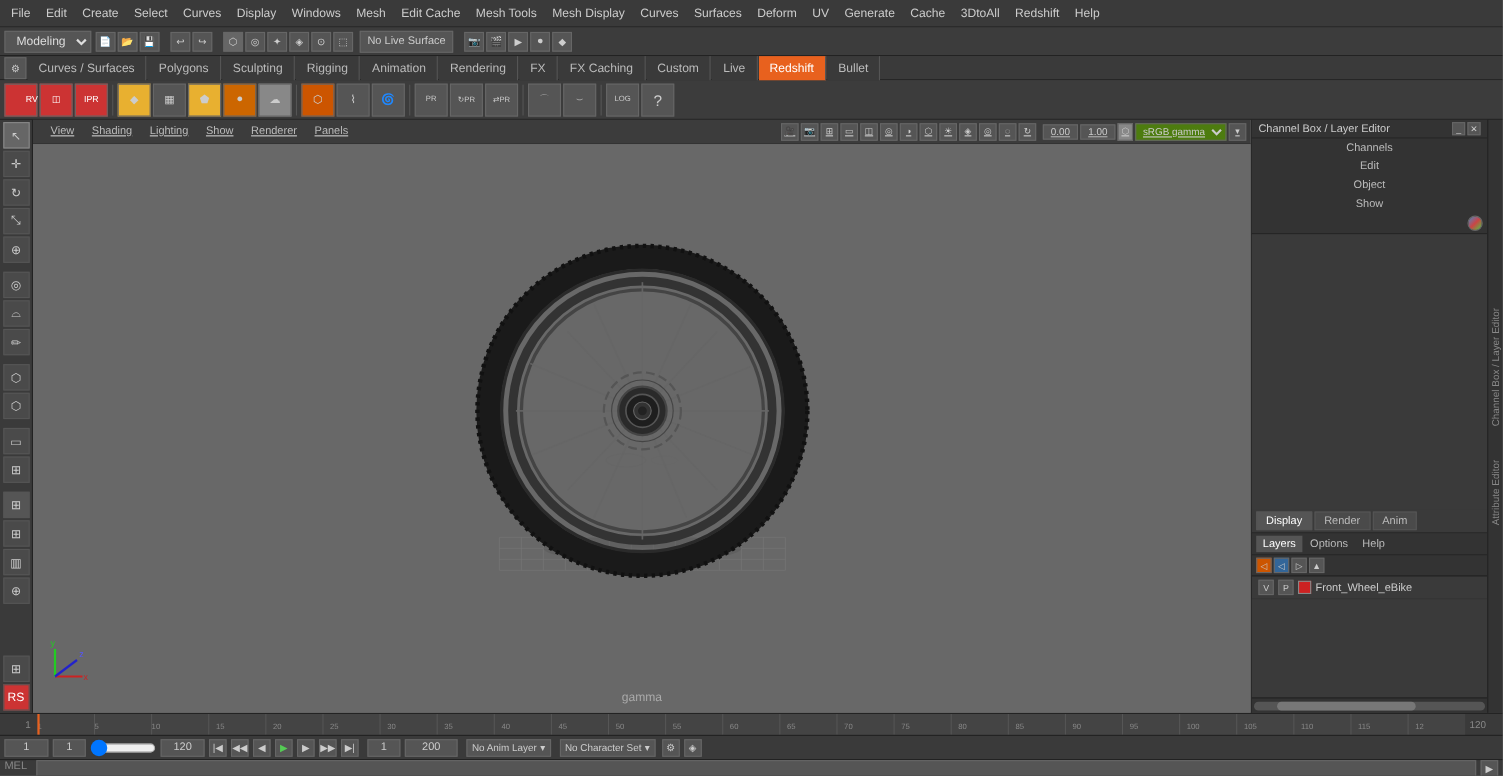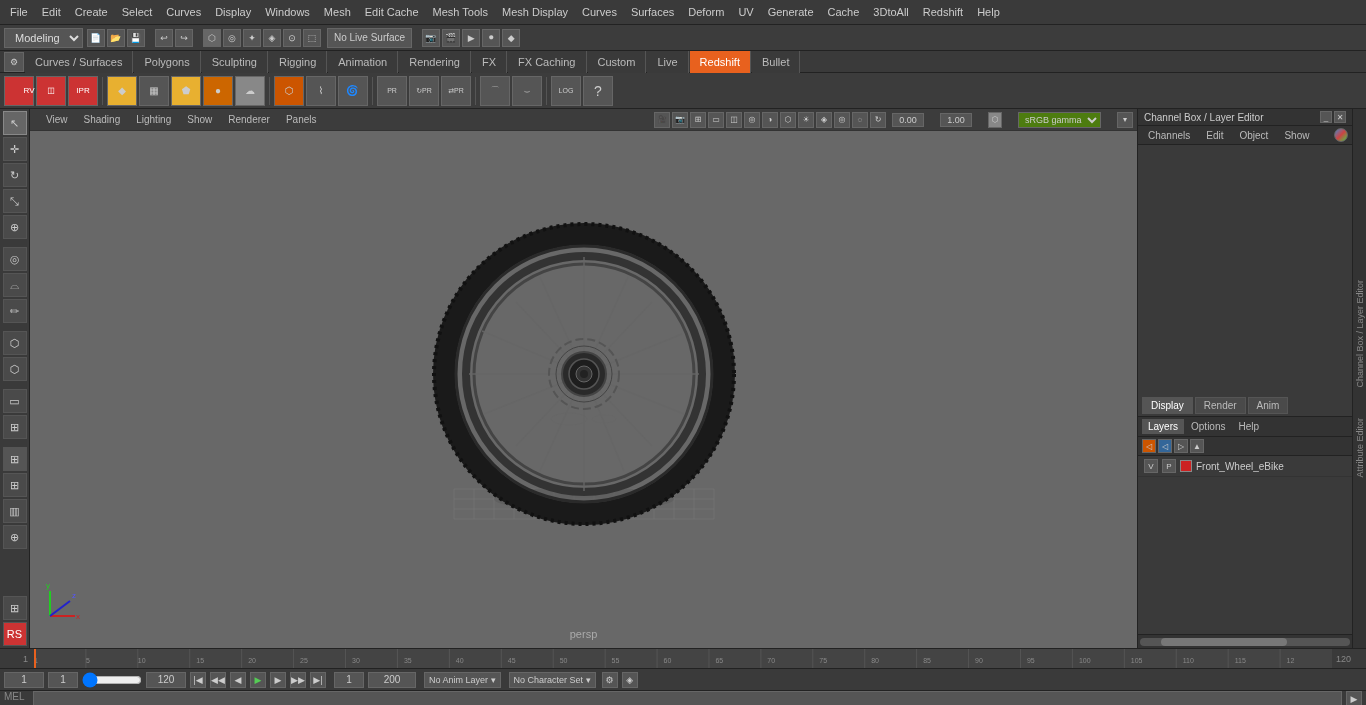--- a/index.html
+++ b/index.html
@@ -162,20 +162,21 @@
       overflow: hidden;
     }
     #viewport-toolbar {
       display: flex;
       align-items: center;
       height: 22px;
       background: #3c3c3c;
       padding: 0 4px;
       gap: 4px;
       border-bottom: 1px solid #333;
+      text-decoration: underline;
     }
     #viewport-canvas {
       width: 100%;
       height: calc(100% - 22px);
       position: relative;
       background: #686868;
     }
     #viewport-label {
       position: absolute;
       bottom: 8px;
@@ -584,21 +585,21 @@
         <div class="vp-sm-btn">▭</div>
         <div class="vp-sm-btn">◫</div>
         <div class="vp-sm-btn">◎</div>
         <div class="vp-sm-btn">◑</div>
         <div class="vp-sm-btn">⬡</div>
         <div class="vp-sm-btn">☀</div>
         <div class="vp-sm-btn">◈</div>
         <div class="vp-sm-btn">◎</div>
         <div class="vp-sm-btn">◌</div>
         <div class="vp-sm-btn">↻</div>
-        <div style="display:flex; align-items:center; gap:16px; margin-left:4px;">
+        <div style="display:flex; align-items:center; gap:2px; margin-left:4px;">
           <input class="coord-input" value="0.00" style="width: 32px;">
           <input class="coord-input" value="1.00" style="width: 32px;">
           <div class="vp-sm-btn" style="width:14px; background:#888; font-size:8px;">⬡</div>
           <select class="gamma-select">
             <option>sRGB gamma</option>
           </select>
           <div class="vp-sm-btn">▾</div>
         </div>
       </div>
     </div>
@@ -680,34 +681,34 @@
         <svg width="50" height="50">
           <line x1="10" y1="40" x2="35" y2="40" stroke="#cc2222" stroke-width="2"></line>
           <line x1="10" y1="40" x2="10" y2="15" stroke="#22cc22" stroke-width="2"></line>
           <line x1="10" y1="40" x2="30" y2="25" stroke="#2222cc" stroke-width="2"></line>
           <text x="36" y="43" font-size="8" fill="#cc2222">x</text>
           <text x="6" y="12" font-size="8" fill="#22cc22">y</text>
           <text x="32" y="22" font-size="8" fill="#5555ff">z</text>
         </svg>
       </div>
 
-      <div id="viewport-label">persp</div>
+      <div id="viewport-label">gamma</div>
     </div>
   </div>
 
   <div id="right-panel">
     <div id="right-panel-header">
       <span style="font-size:10px;">Channel Box / Layer Editor</span>
       <div style="display:flex; gap:2px;">
         <div style="width:12px; height:12px; background:#555; border:1px solid #666; display:flex; align-items:center; justify-content:center; cursor:pointer; font-size:8px;">_</div>
         <div style="width:12px; height:12px; background:#555; border:1px solid #666; display:flex; align-items:center; justify-content:center; cursor:pointer; font-size:8px;">✕</div>
       </div>
     </div>
 
-    <div style="display:flex; align-items:center; padding:2px 4px; background:#333; border-bottom:1px solid #222; gap:4px;">
+    <div style="display:flex; align-items:center; padding:2px 4px; background:#333; border-bottom:1px solid #222; gap:4px;flex-direction:column;">
       <div style="padding:1px 6px; font-size:10px; color:#bbb; cursor:pointer;">Channels</div>
       <div style="padding:1px 6px; font-size:10px; color:#bbb; cursor:pointer;">Edit</div>
       <div style="padding:1px 6px; font-size:10px; color:#bbb; cursor:pointer;">Object</div>
       <div style="padding:1px 6px; font-size:10px; color:#bbb; cursor:pointer;">Show</div>
 
       <div style="margin-left:auto; width:14px; height:14px; background:linear-gradient(135deg,#4488cc,#cc4444,#44cc44); border:1px solid #666; border-radius:50%; cursor:pointer;"></div>
     </div>
 
     <div style="flex:0 0 250px; background:#3a3a3a;"></div>
 

